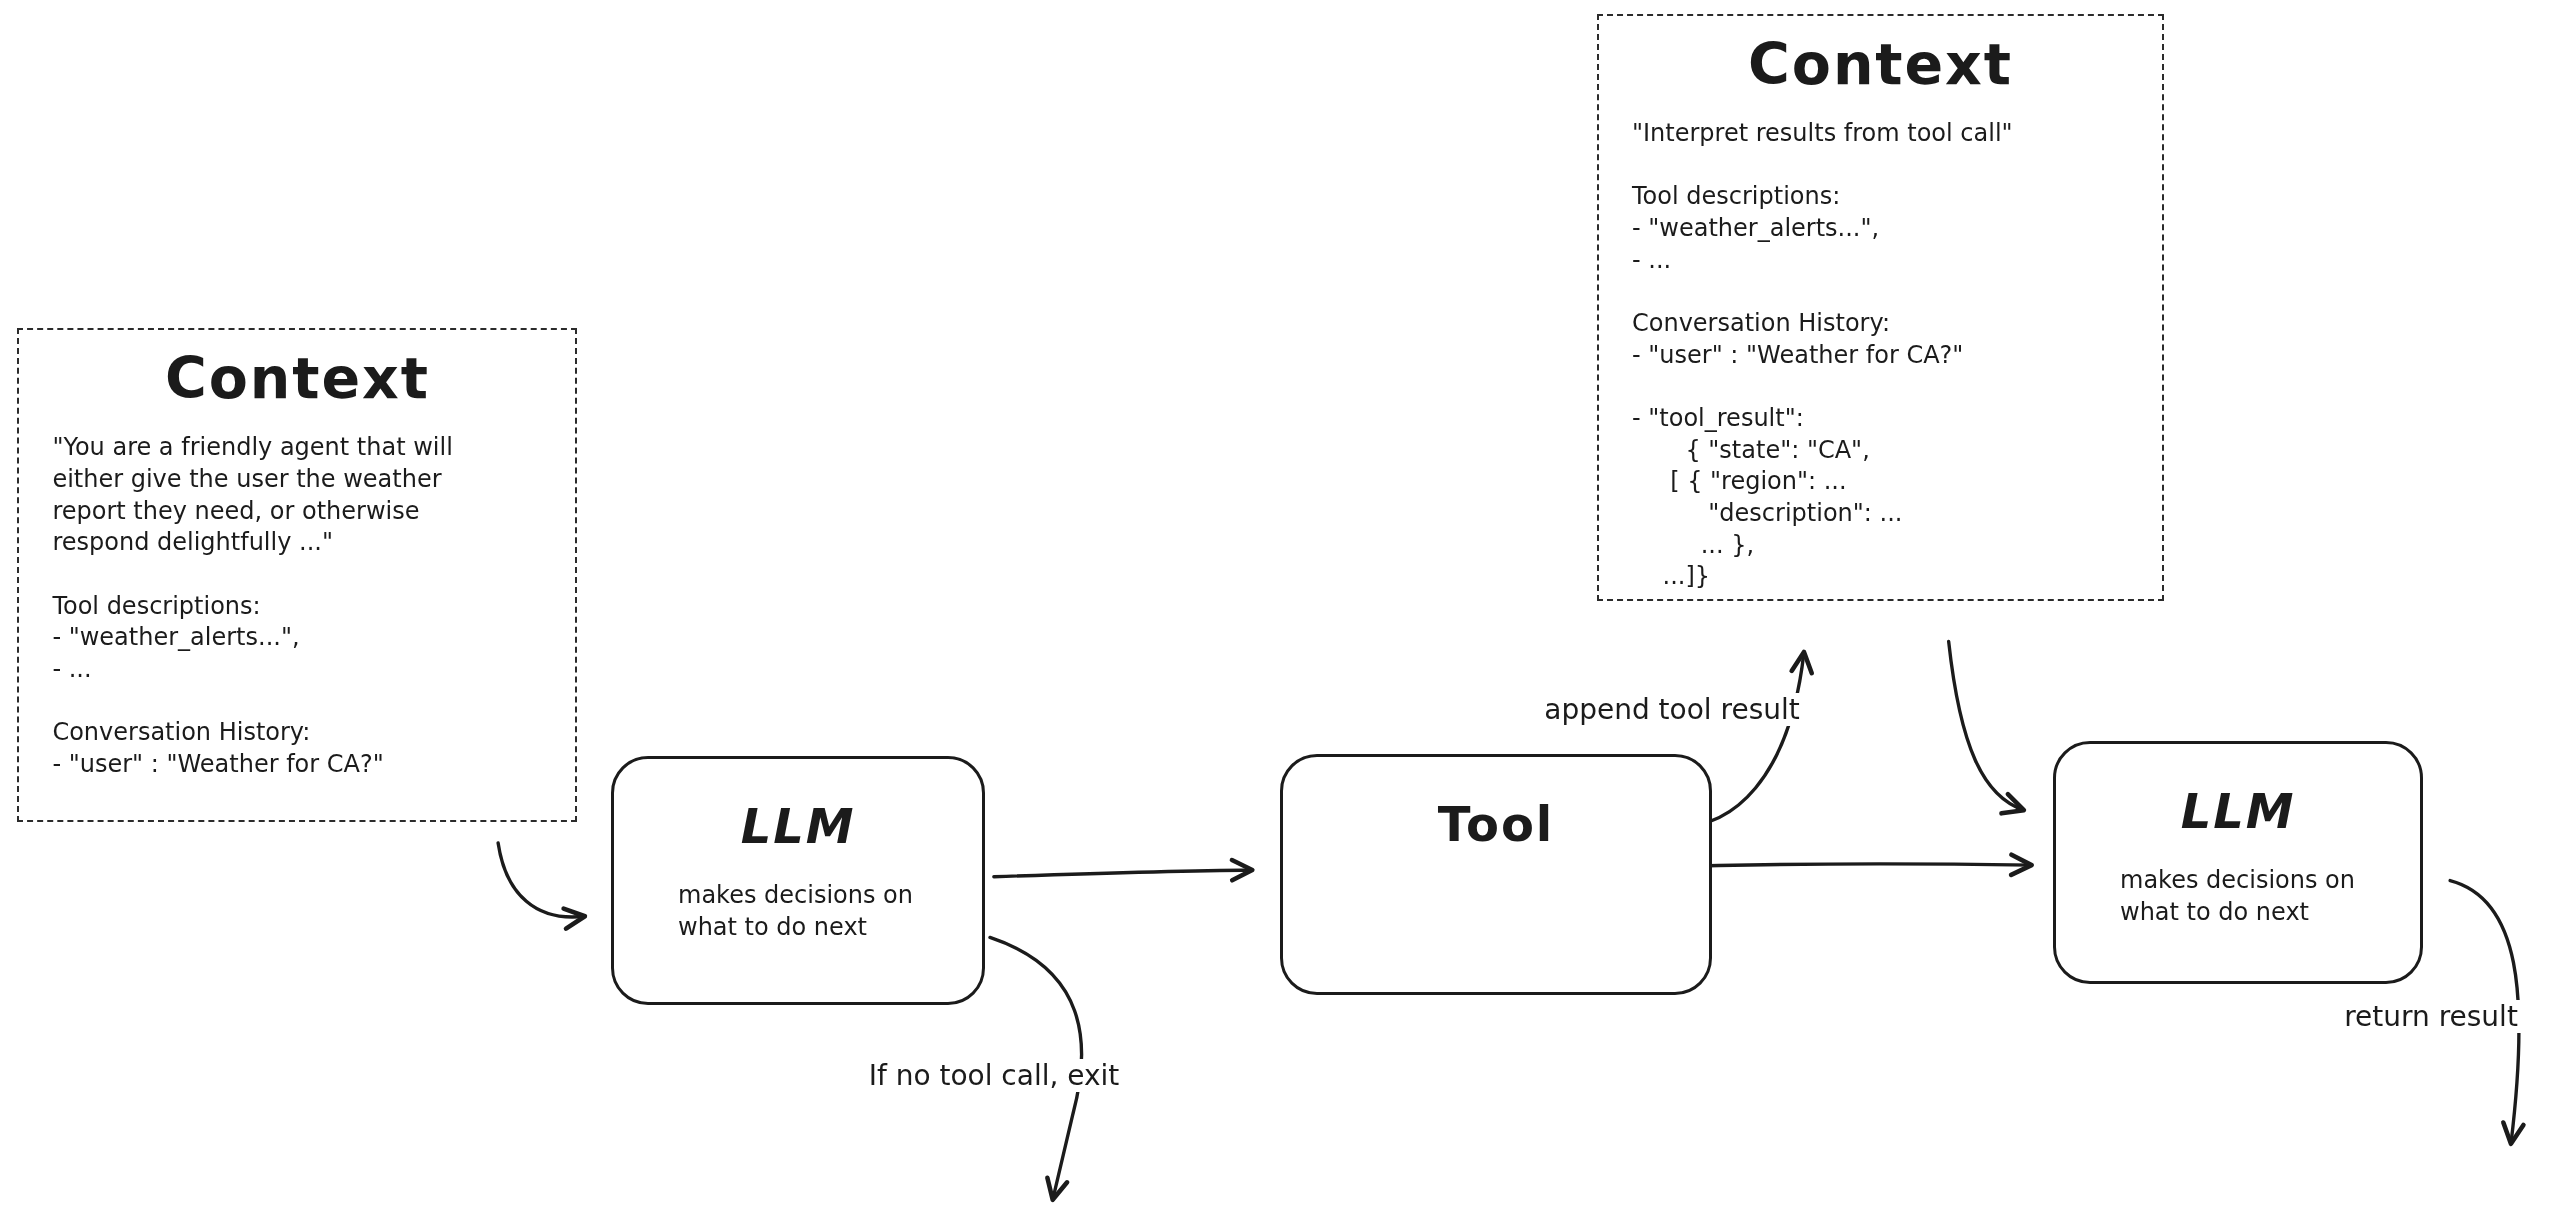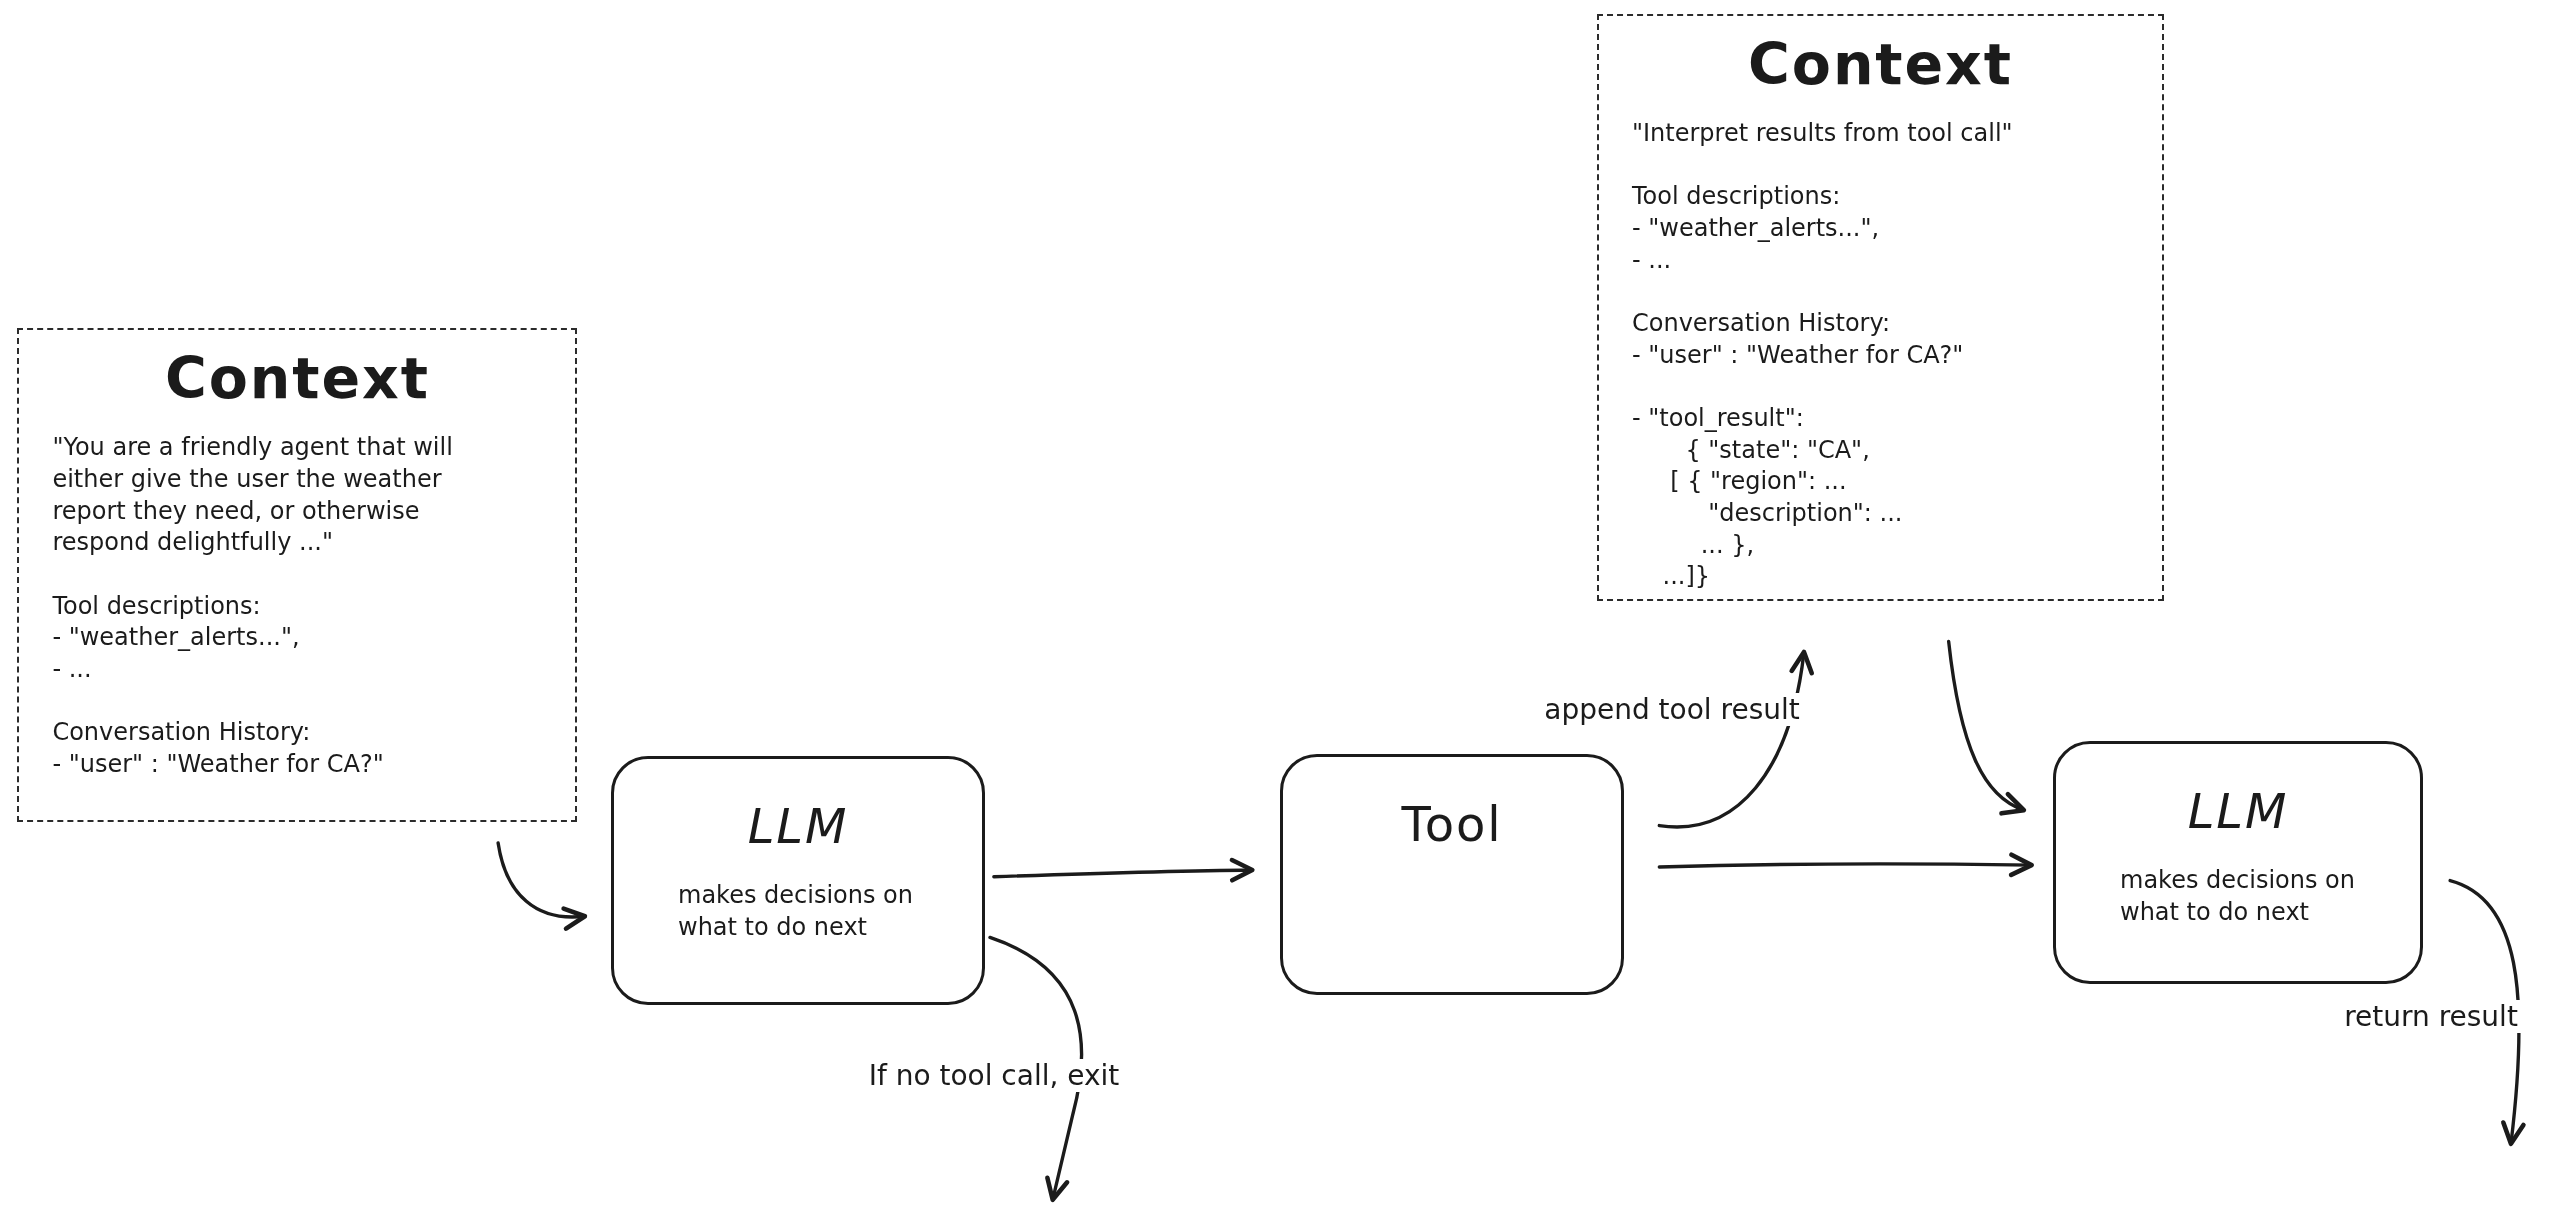--- a/index.html
+++ b/index.html
@@ -44,25 +44,25 @@
   }
   
   .node {
     position: absolute;
     border: 3.4px solid #1b1b1b;
     border-radius: 37px;
     background: #ffffff;
     padding: 39px 23px 0 23px;
   }
   .node-llm1 { left: 611px;  top: 756px; width: 374px; height: 249px; }
-  .node-tool { left: 1280px; top: 754px; width: 344px; height: 241px; }
+  .node-tool { left: 1280px; top: 754px; width: 432px; height: 241px; }
   .node-llm2 { left: 2053px; top: 741px; width: 370px; height: 243px; }
   .node-title {
     font-size: 48px;
-    font-weight: normal;
+    font-weight: bold;
     text-align: center;
     letter-spacing: 1.9px;
   }
   .node-title.italic { font-style: italic; }
   .node-sub {
     font-size: 24px;
     line-height: 1.35;
     white-space: pre-line;
     margin: 25px 0 0 41px;
   }

